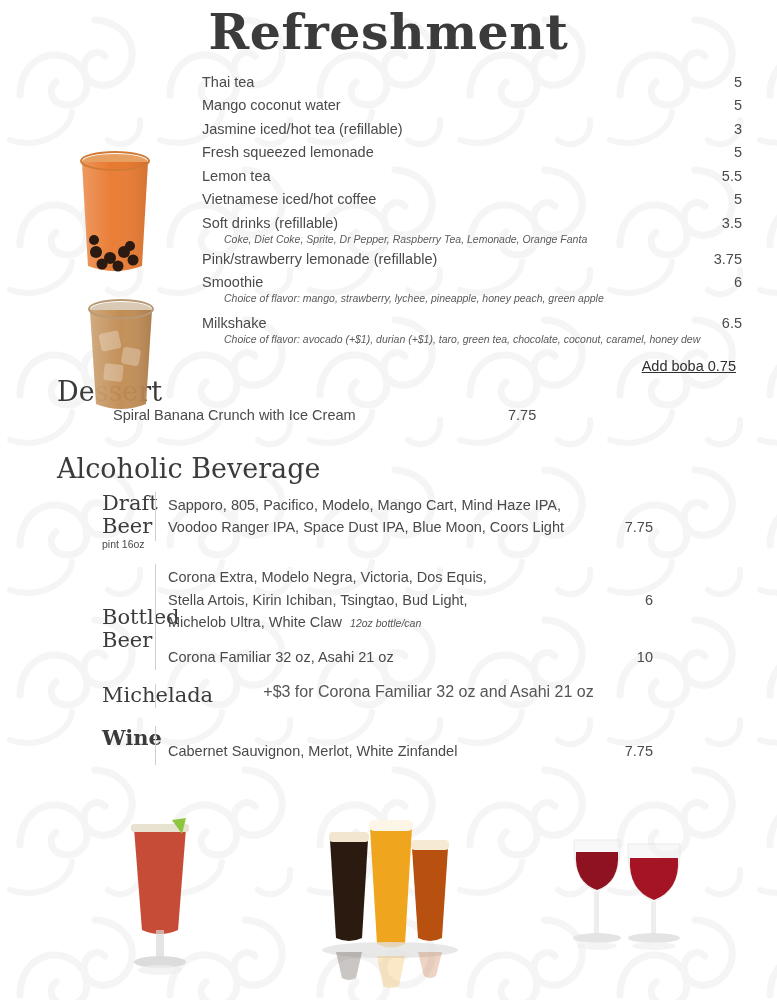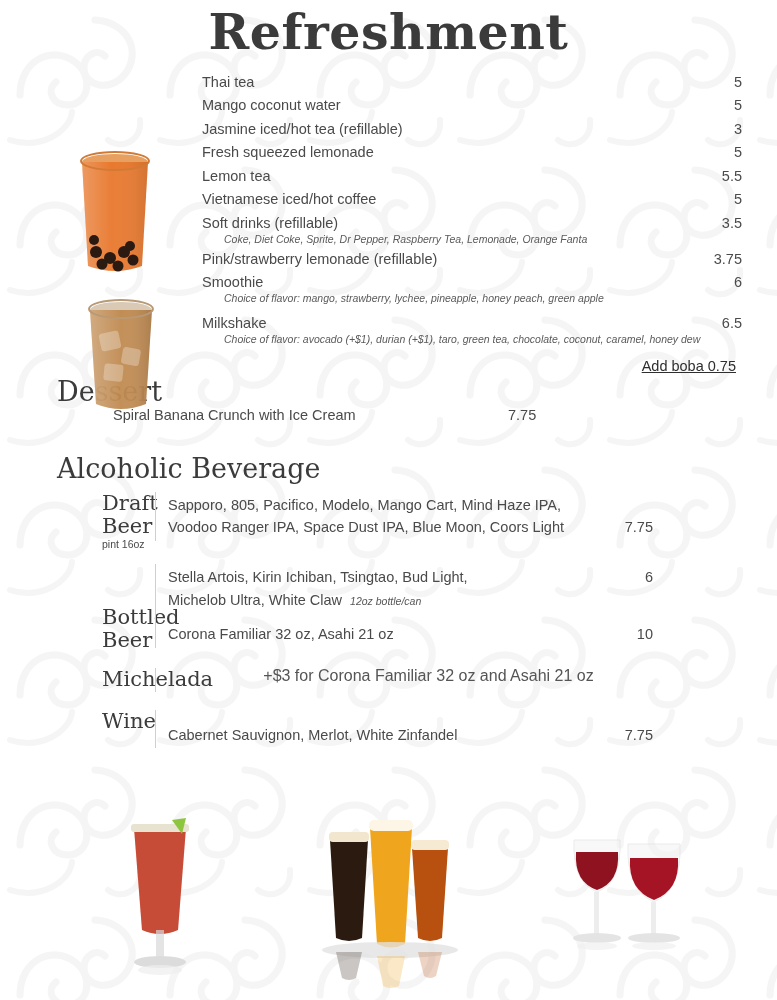--- a/index.html
+++ b/index.html
@@ -366,20 +366,24 @@
 
       <div class="spacer-sm"></div>
 
       <div class="alc-row">
         <div class="alc-label" style="padding-top:42px;">
           <span>Bottled Beer</span>
           <span class="unit"></span>
         </div>
         <div class="alc-body">
           <div class="alc-line">
+            <span class="alc-text">Corona Extra, Modelo Negra, Victoria, Dos Equis,</span>
+            <span class="alc-price"></span>
+          </div>
+          <div class="alc-line">
             <span class="alc-text">Stella Artois, Kirin Ichiban, Tsingtao, Bud Light,</span>
             <span class="alc-price">6</span>
           </div>
           <div class="alc-line">
             <span class="alc-text">
               <span>Michelob Ultra, White Claw</span><span class="inline-note">12oz bottle/can</span>
             </span>
             <span class="alc-price"></span>
           </div>
           <div class="alc-line" style="margin-top:12px;">
@@ -397,21 +401,21 @@
           <span class="unit"></span>
         </div>
         <div class="alc-body">
           <div class="alc-note">+$3 for Corona Familiar 32 oz and Asahi 21 oz</div>
         </div>
       </div>
 
       <div class="spacer-sm" style="height:18px;"></div>
 
       <div class="alc-row">
-        <div class="alc-label" style="padding-top:0px;">
+        <div class="alc-label" style="padding-top:0px;font-weight:bold;">
           <span>Wine</span>
           <span class="unit"></span>
         </div>
         <div class="alc-body" style="padding-top:14px;">
           <div class="alc-line">
             <span class="alc-text">Cabernet Sauvignon, Merlot, White Zinfandel</span>
             <span class="alc-price">7.75</span>
           </div>
         </div>
       </div>

